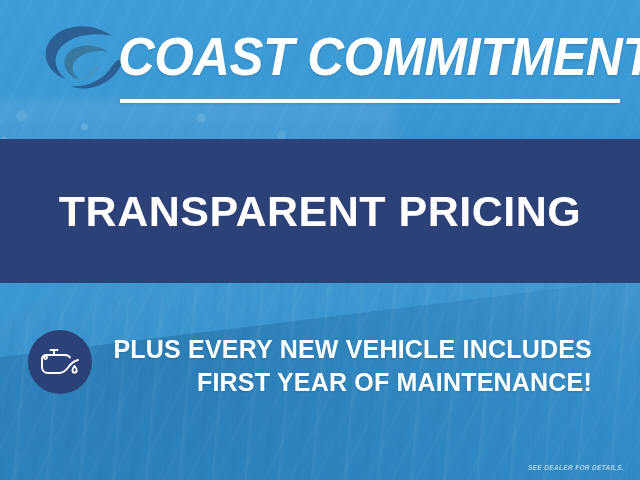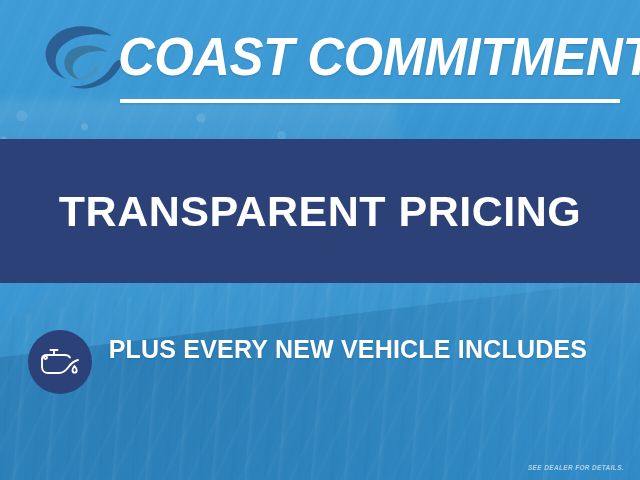--- a/index.html
+++ b/index.html
@@ -216,20 +216,21 @@
     text-align: center;
   }
   .promo-line {
     color: #ffffff;
     font-size: 25px;
     line-height: 33px;
     font-weight: 700;
     letter-spacing: 0.2px;
     white-space: nowrap;
     text-shadow: 0 1px 2px rgba(10,60,100,.22);
+    text-align: right;
   }
 
   .disclaimer {
     position: absolute;
     right: 16px;
     bottom: 9px;
     color: rgba(255,255,255,0.62);
     font-size: 6.5px;
     font-style: italic;
     font-weight: 700;
@@ -281,18 +282,19 @@
           <path d="M20 10 L27 10 C29 10 31 11 32 12.5"></path>
           <circle cx="7.5" cy="12.6" r="1.5"></circle>
           <path d="M16 10 L16 5 M12.5 5 L19.5 5"></path>
           <path d="M36.5 21 C36.5 21 34.5 23.6 34.5 25.2 C34.5 26.6 35.4 27.6 36.6 27.6 C37.8 27.6 38.7 26.6 38.7 25.2 C38.7 23.6 36.5 21 36.5 21 Z"></path>
         </svg>
       </span>
     </div>
 
     <div class="promo-text">
       <div class="promo-line">PLUS EVERY NEW VEHICLE INCLUDES</div>
+      <div class="promo-line">FIRST YEAR OF MAINTENANCE!</div>
     </div>
 
     <div class="disclaimer">SEE DEALER FOR DETAILS.</div>
   </div>
 
 </div>
 
 </body></html>

